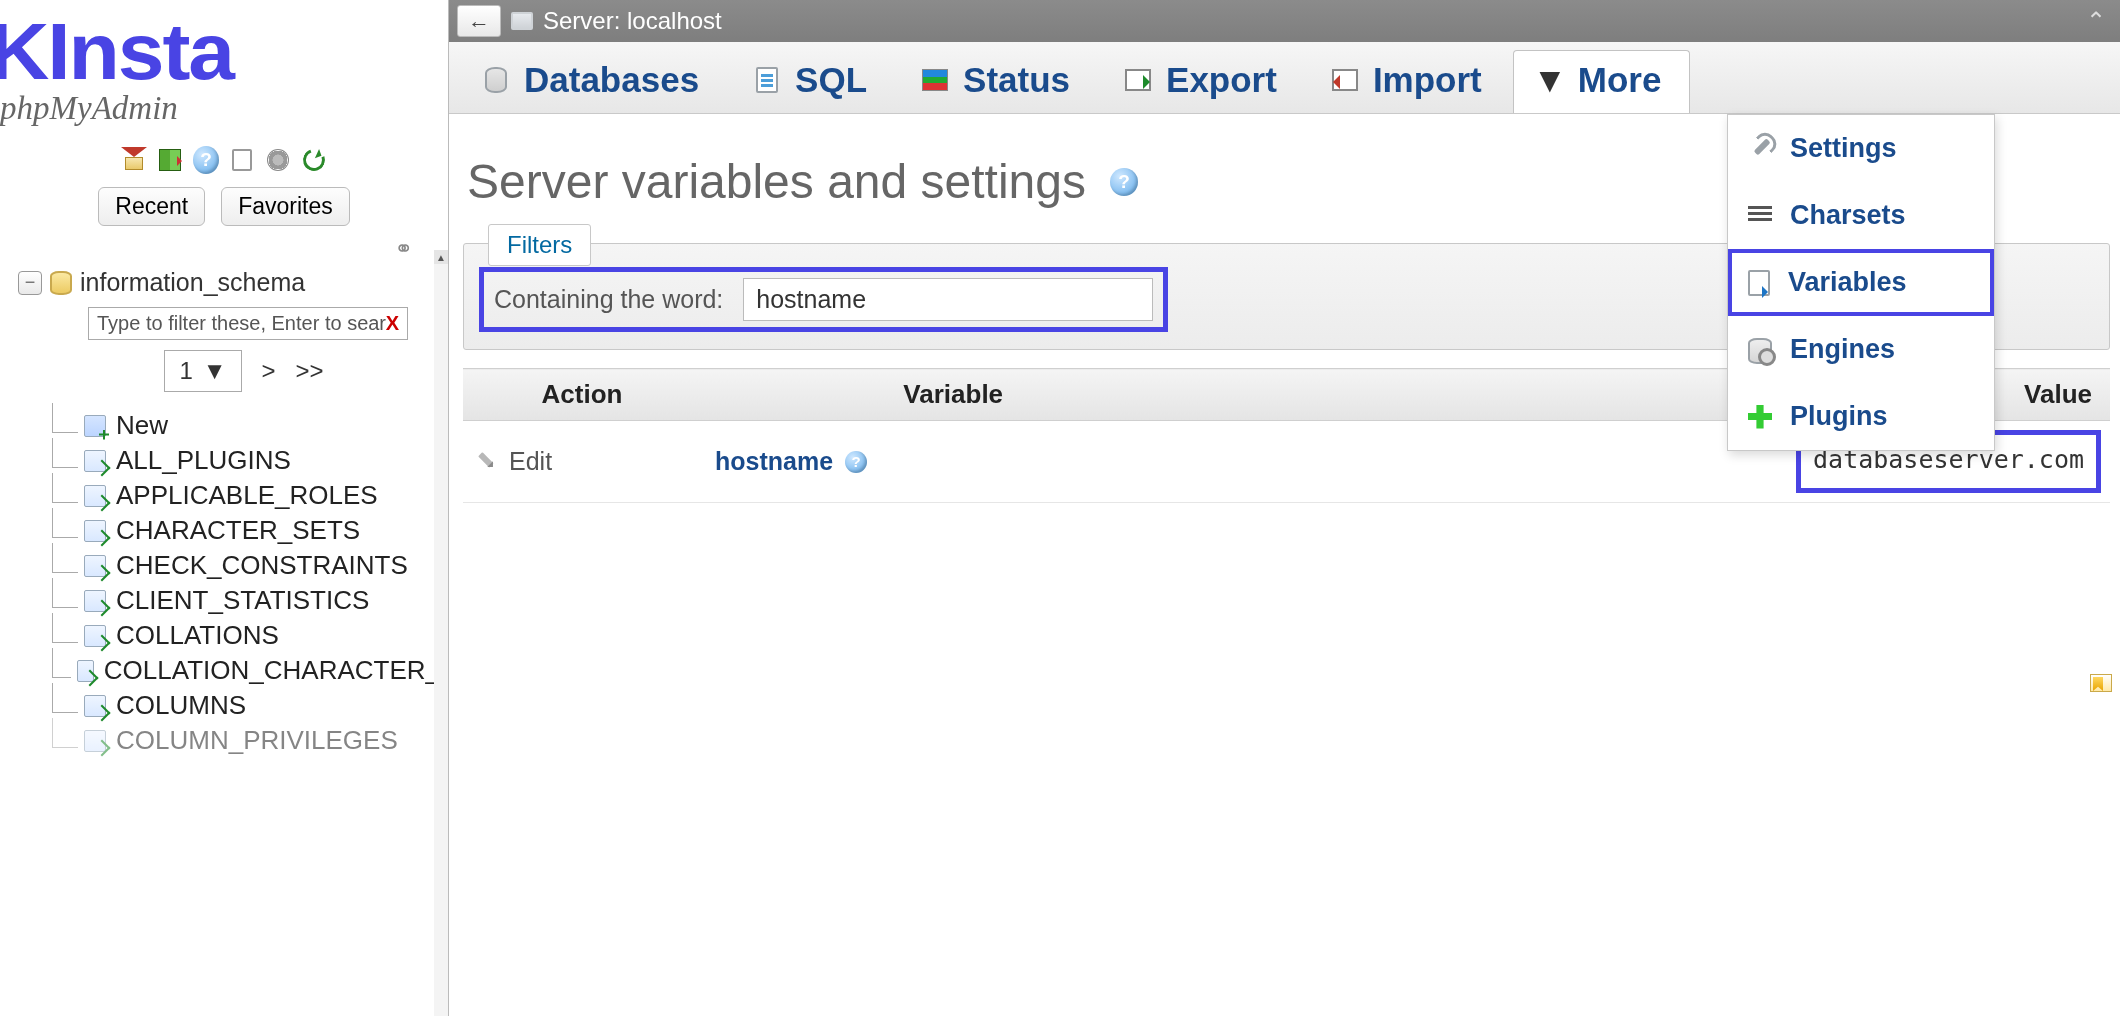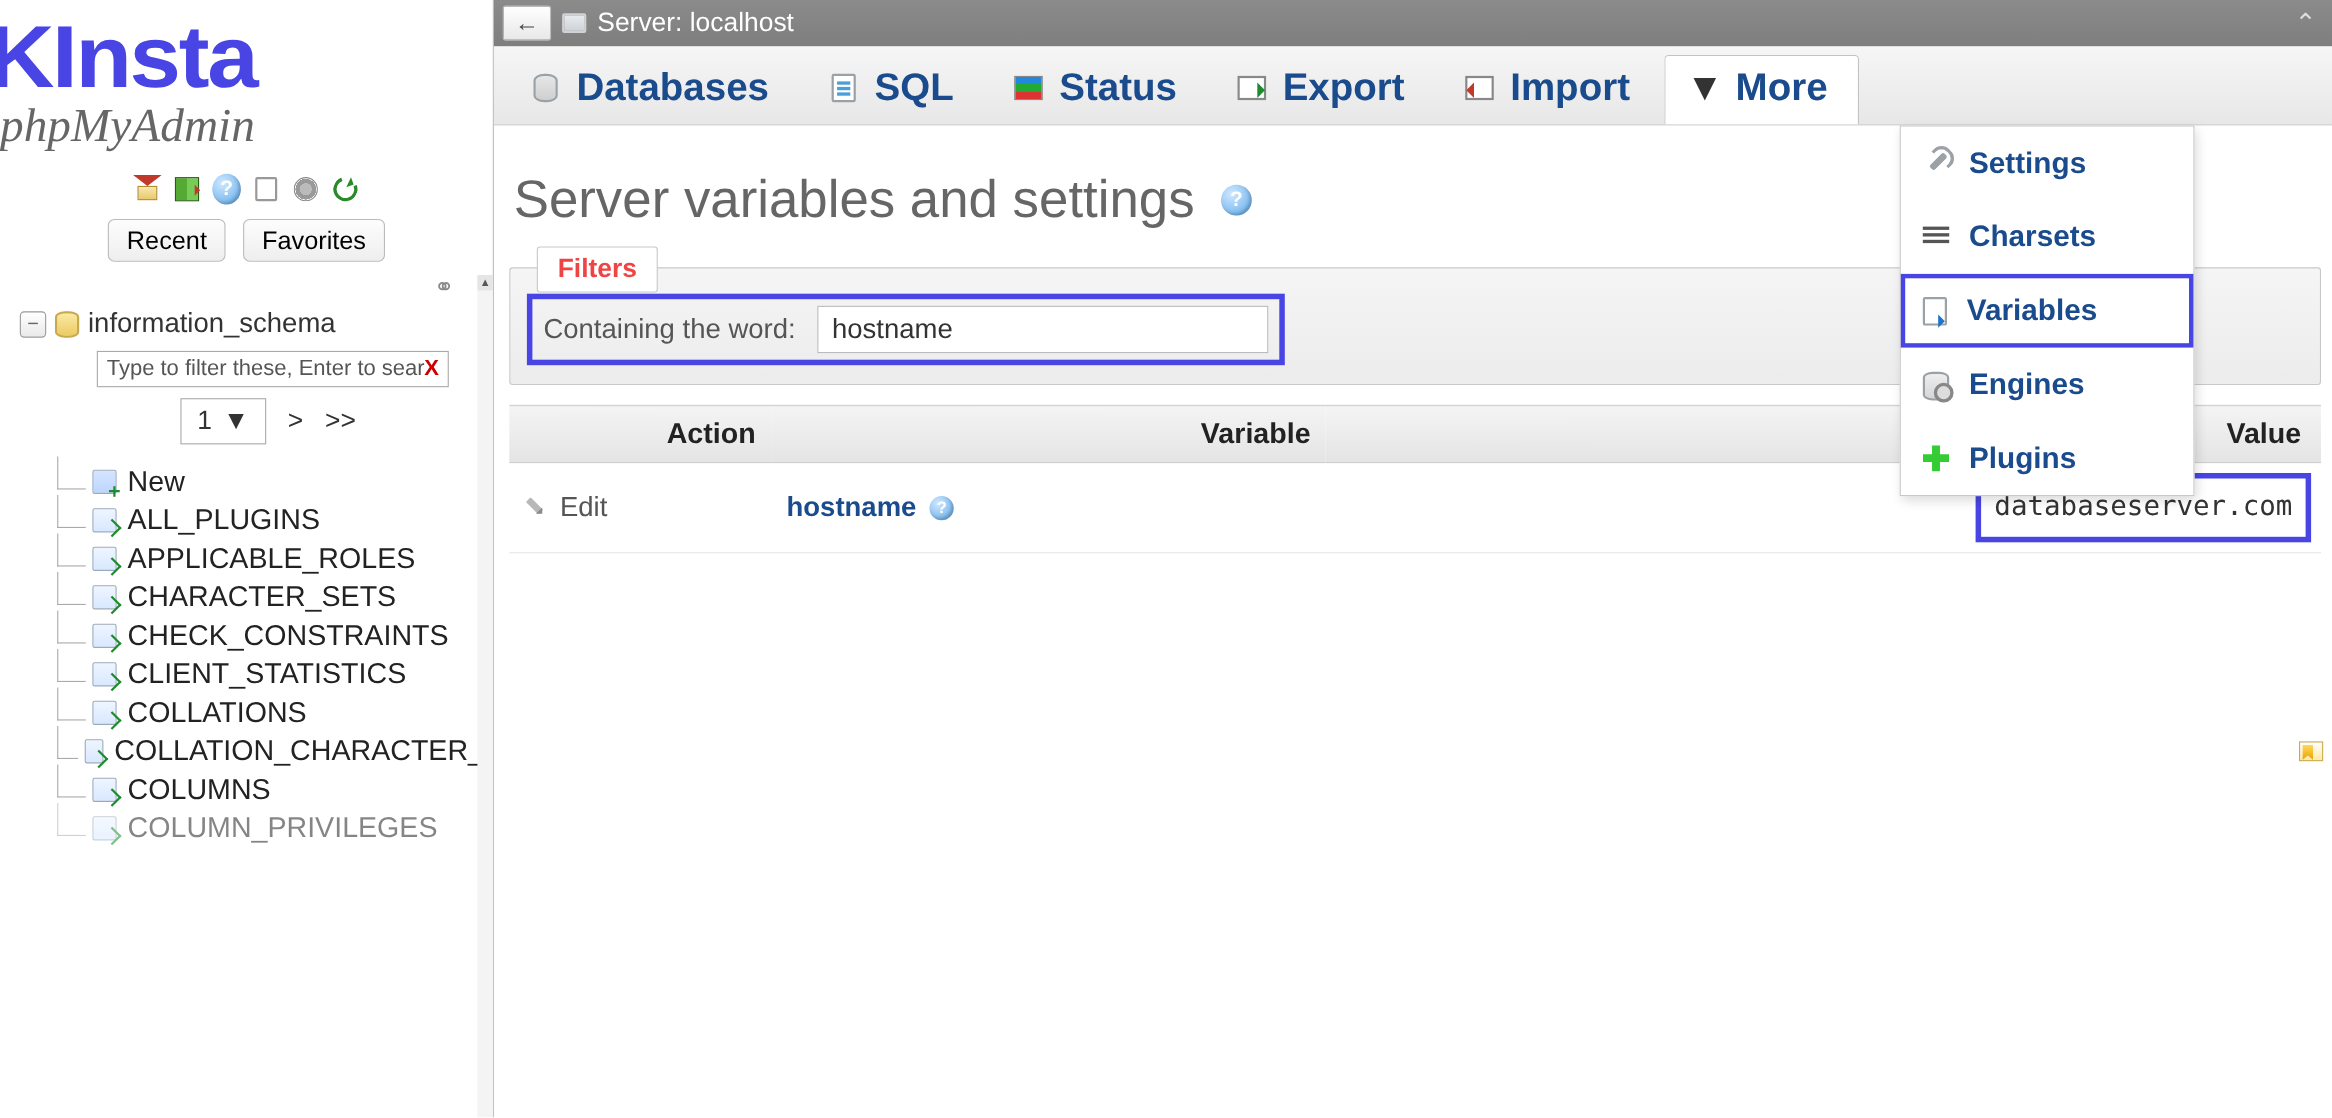--- a/index.html
+++ b/index.html
@@ -30,21 +30,21 @@
   .logo-kinsta {
     font-size: 80px;
     font-weight: 900;
     letter-spacing: -2px;
     color: #4944e4;
     line-height: .85;
     font-family: Arial, sans-serif;
     transform: scaleX(1.05);
   }
   .logo-pma {
-    font-size: 43px;
+    font-size: 33px;
     font-style: italic;
     color: #666;
     font-family: Georgia, serif;
     margin-top: 4px;
   }
   .toolbar-row {
     display: flex;
     justify-content: center;
     gap: 10px;
     margin: 14px 0 14px 0;
@@ -195,40 +195,40 @@
     border:1px solid #c8c8c8; border-radius:3px;
     margin: 0 0 18px 0;
     padding: 28px 20px 22px 20px;
     position:relative;
     background: linear-gradient(#f5f5f5,#ececec);
   }
   .filter-legend {
     position:absolute; top:-20px; left:24px;
     background:#fff; border:1px solid #c8c8c8;
     border-radius:3px;
-    padding:6px 18px; font-size:24px; font-weight:700; color:#ef4444;
+    padding:6px 18px; font-size:24px; font-weight:400; color:#0369a1;
   }
   .filter-row {
     display:flex; align-items:center; gap:20px;
     outline:5px solid #4944e4; outline-offset:0;
     padding:6px 10px;
     width: fit-content;
     background: transparent;
     font-size:25px; color:#555;
   }
   .filter-row input {
     border:1px solid #bbb; font-size:25px; padding:6px 12px;
     width: 410px; background:#fff; color:#333;
   }
 
   .var-table { width:100%; border-collapse:collapse; }
   .var-table thead th {
     background: linear-gradient(#f4f4f4,#e4e4e4);
     border-top:1px solid #cfcfcf; border-bottom:1px solid #cfcfcf;
-    font-size:26px; font-weight:700; text-align:right;
+    font-size:26px; font-weight:700; text-align:center;
     padding: 10px 14px; color:#222;
   }
   .var-table thead th:last-child { text-align:right; padding-right:18px; }
   .var-table tbody td {
     padding: 14px 14px; font-size:25px; vertical-align:middle;
     border-bottom:1px solid #e6e6e6;
   }
   .edit-cell { color:#555; display:flex; align-items:center; gap:10px; cursor:pointer; width:210px;}
   .var-name { color:#1a4b8c; font-weight:700; display:flex; gap:12px; align-items:center;}
   .val-cell {

